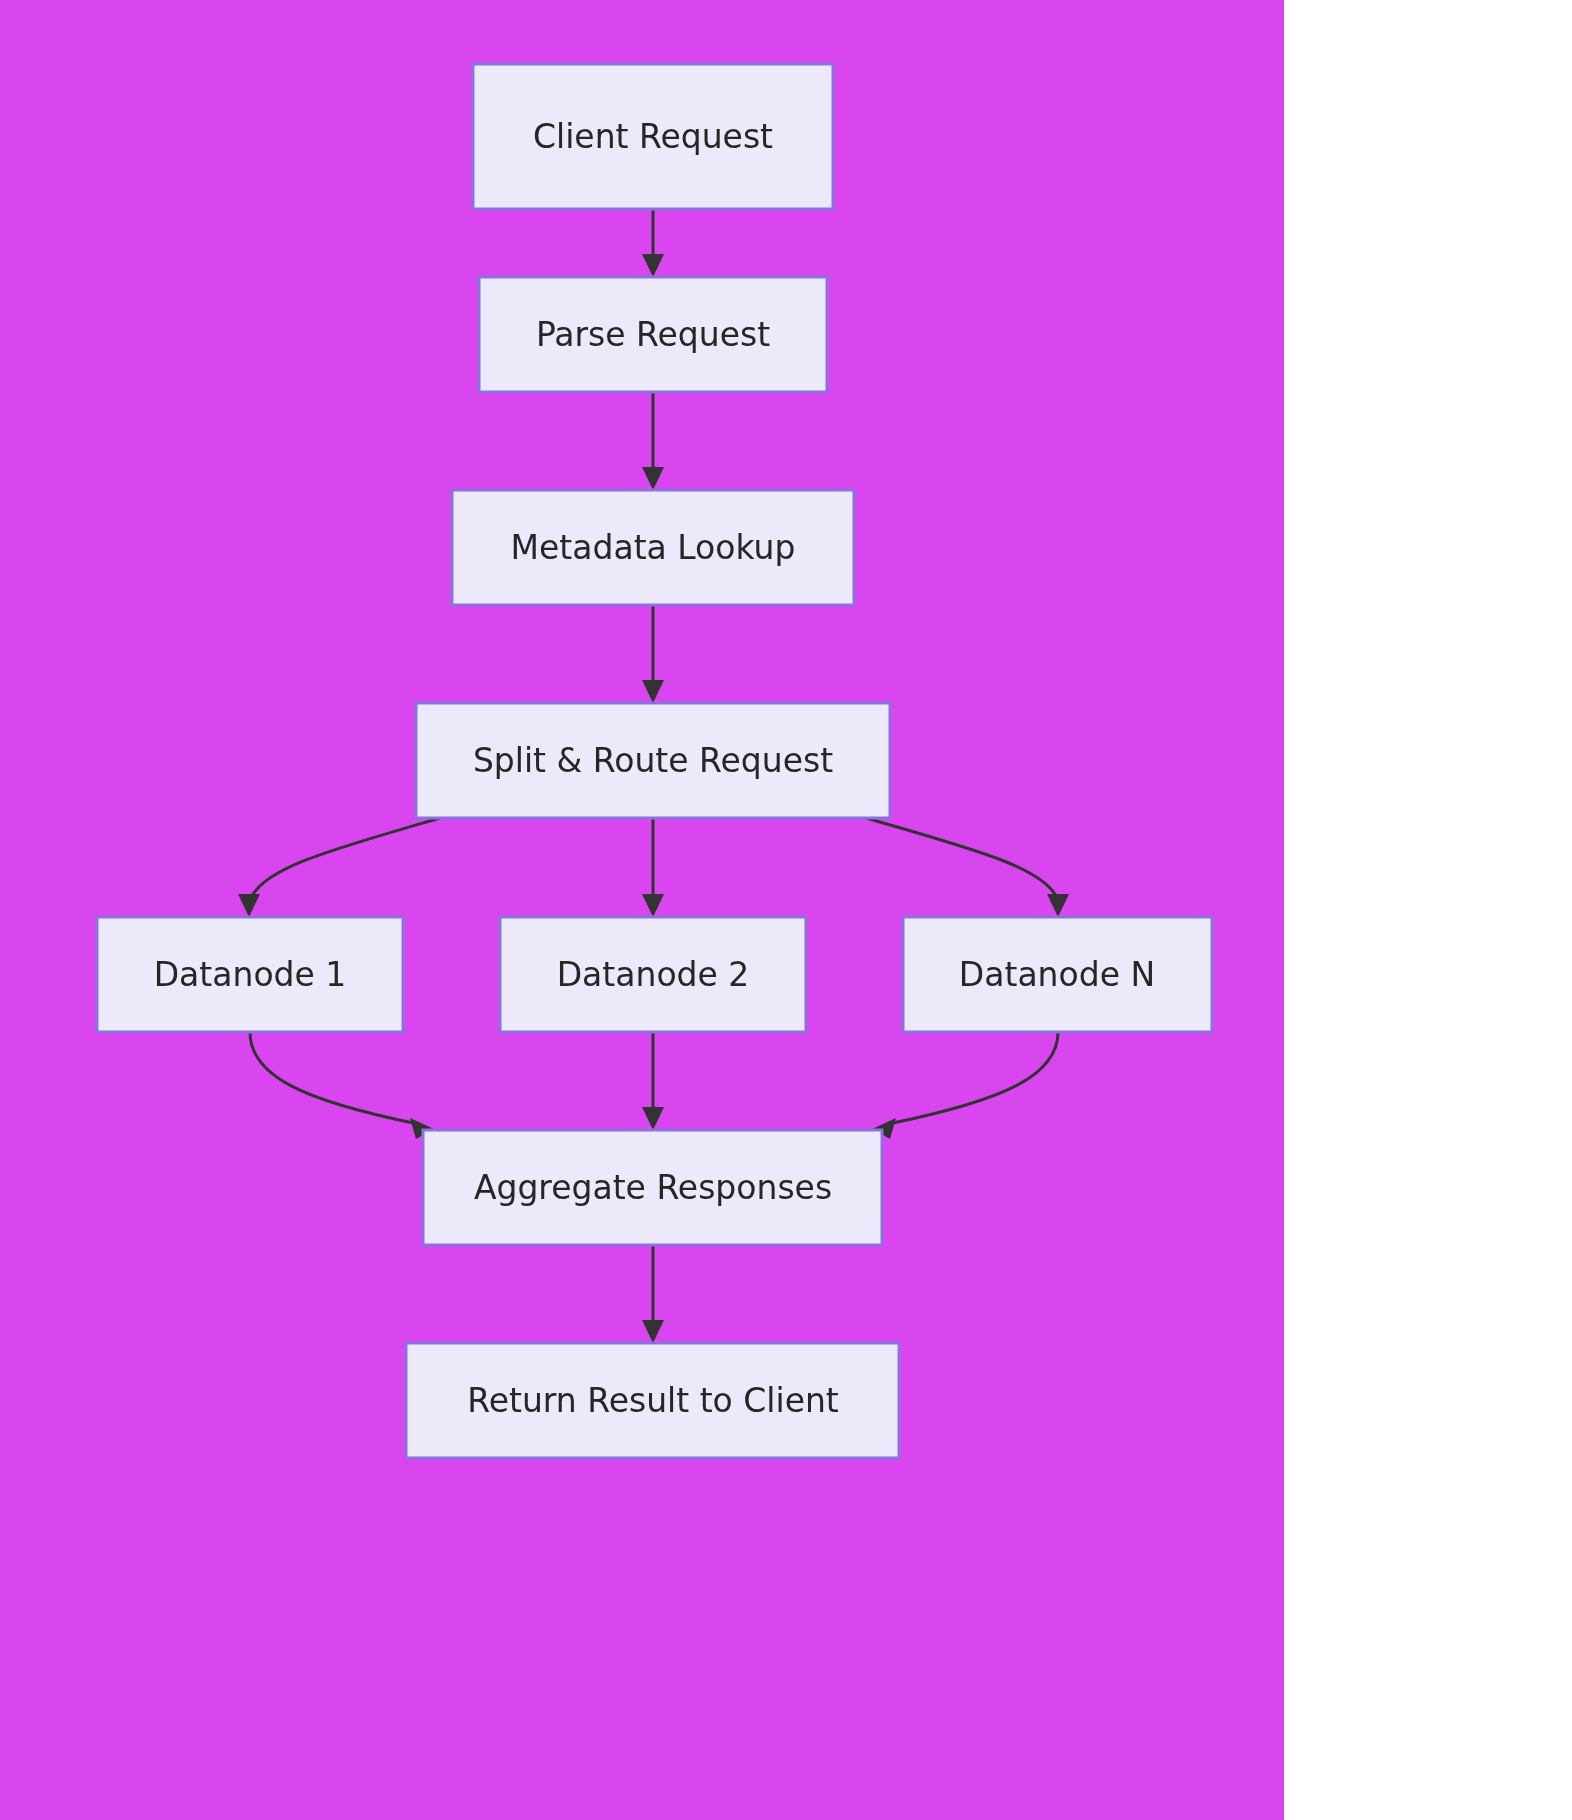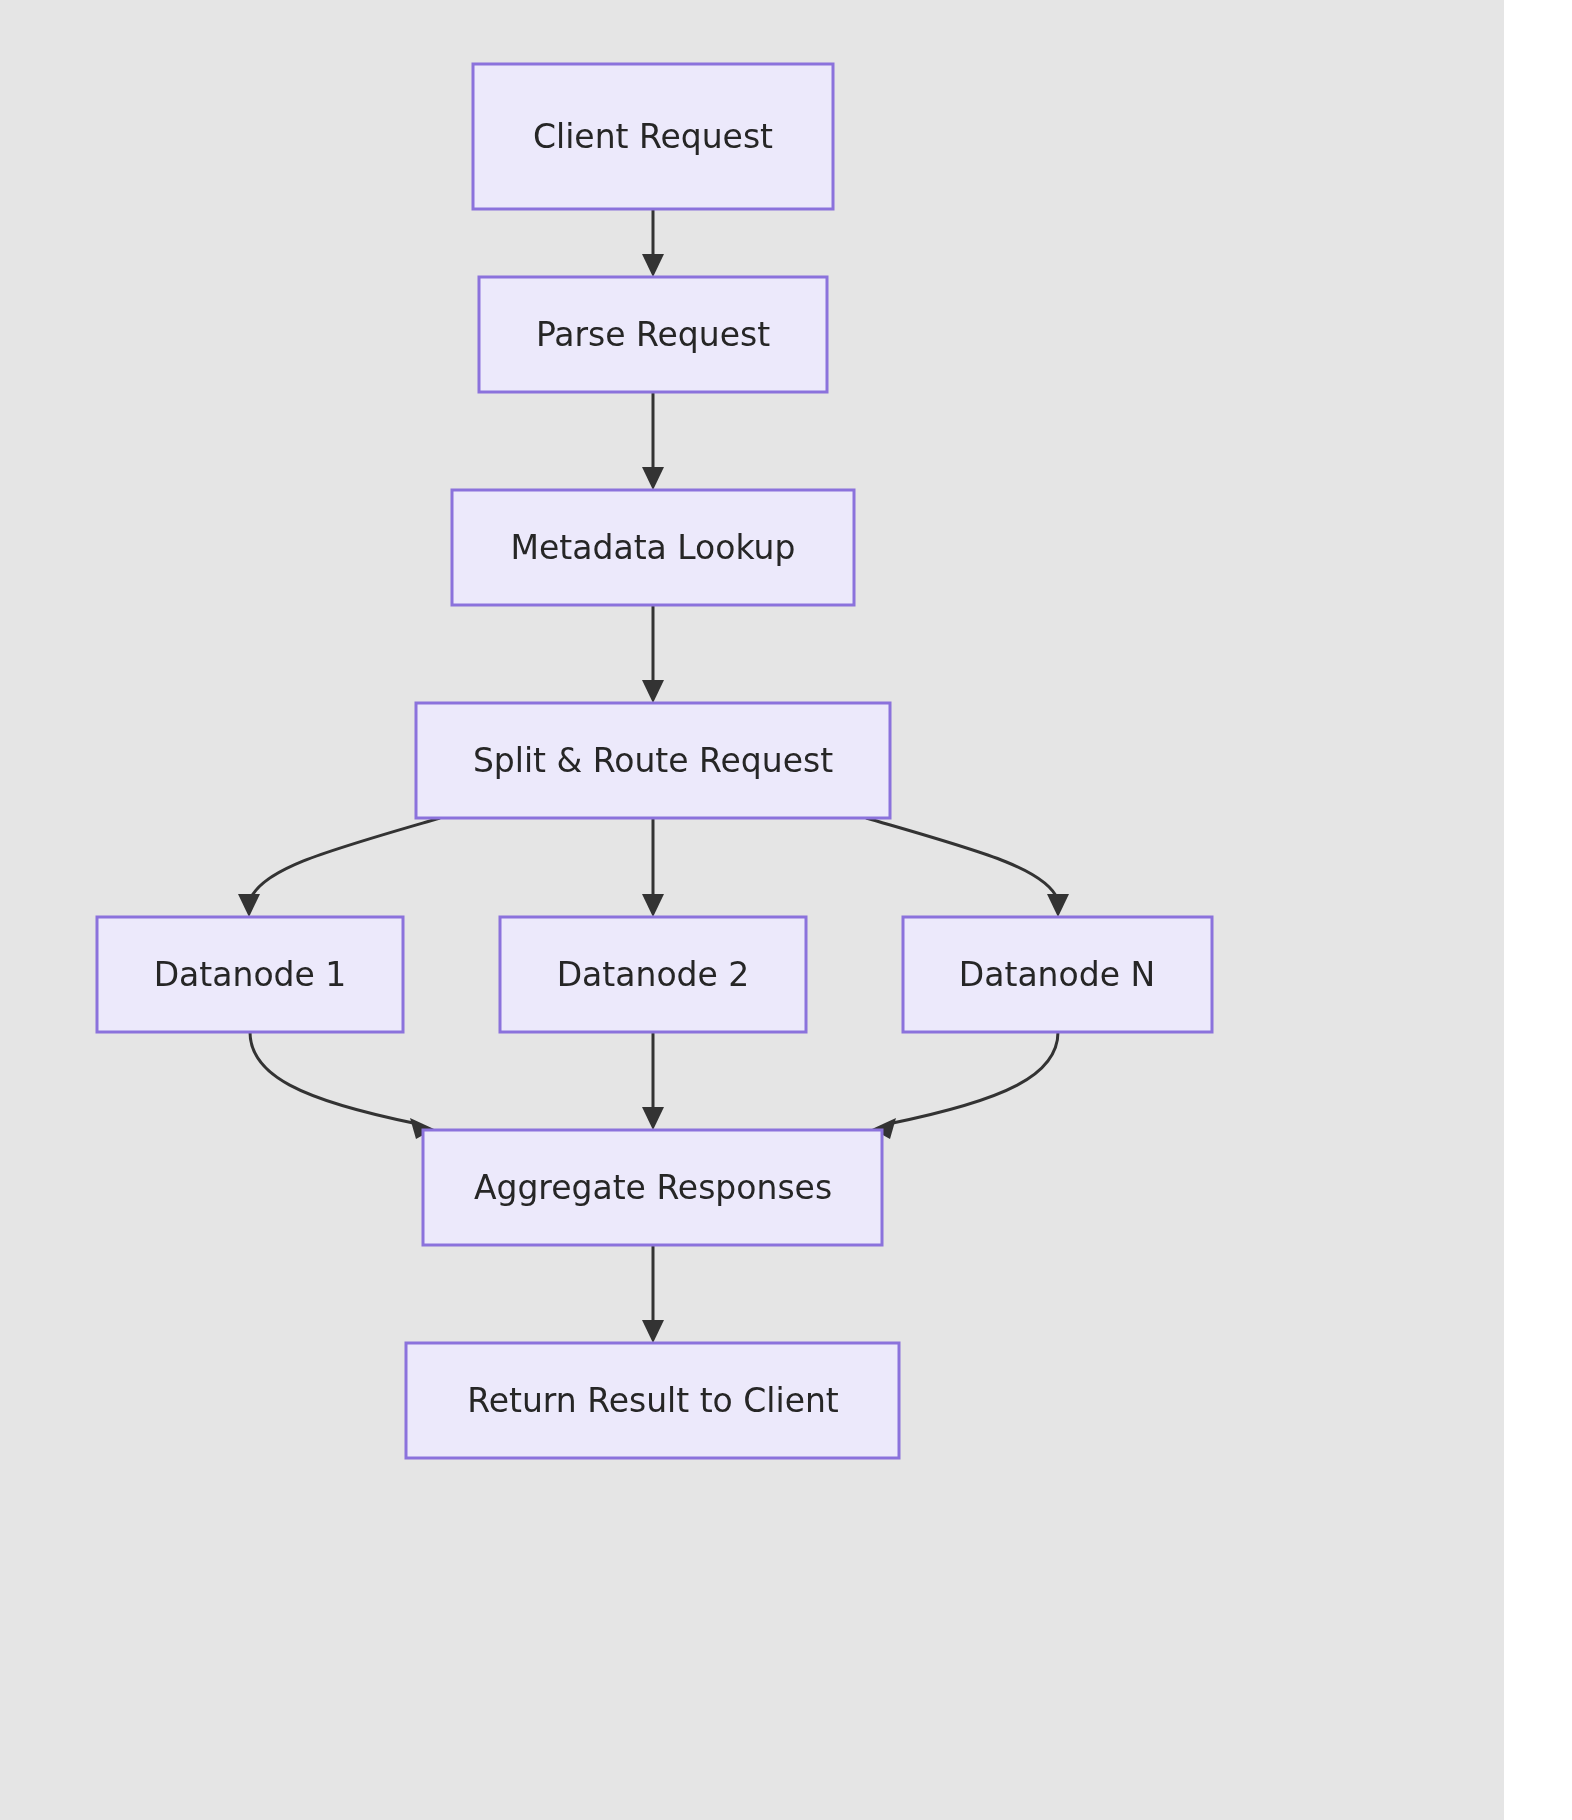--- a/index.html
+++ b/index.html
@@ -8,23 +8,23 @@
     background: #ffffff;
   }
   body {
     width: 1572px;
     height: 1820px;
     font-family: "DejaVu Sans", sans-serif;
     overflow: hidden;
   }
   #diagram-root {
     position: relative;
-    width: 1504px;
+    width: 1284px;
     height: 1820px;
-    background: #e5e5e5;
+    background: #d946ef;
   }
   svg#flow {
     display: block;
     width: 1572px;
     height: 1820px;
   }
   .node-rect {
     fill: #ECE9FB;
     stroke: #8B72DC;
     stroke-width: 3;

